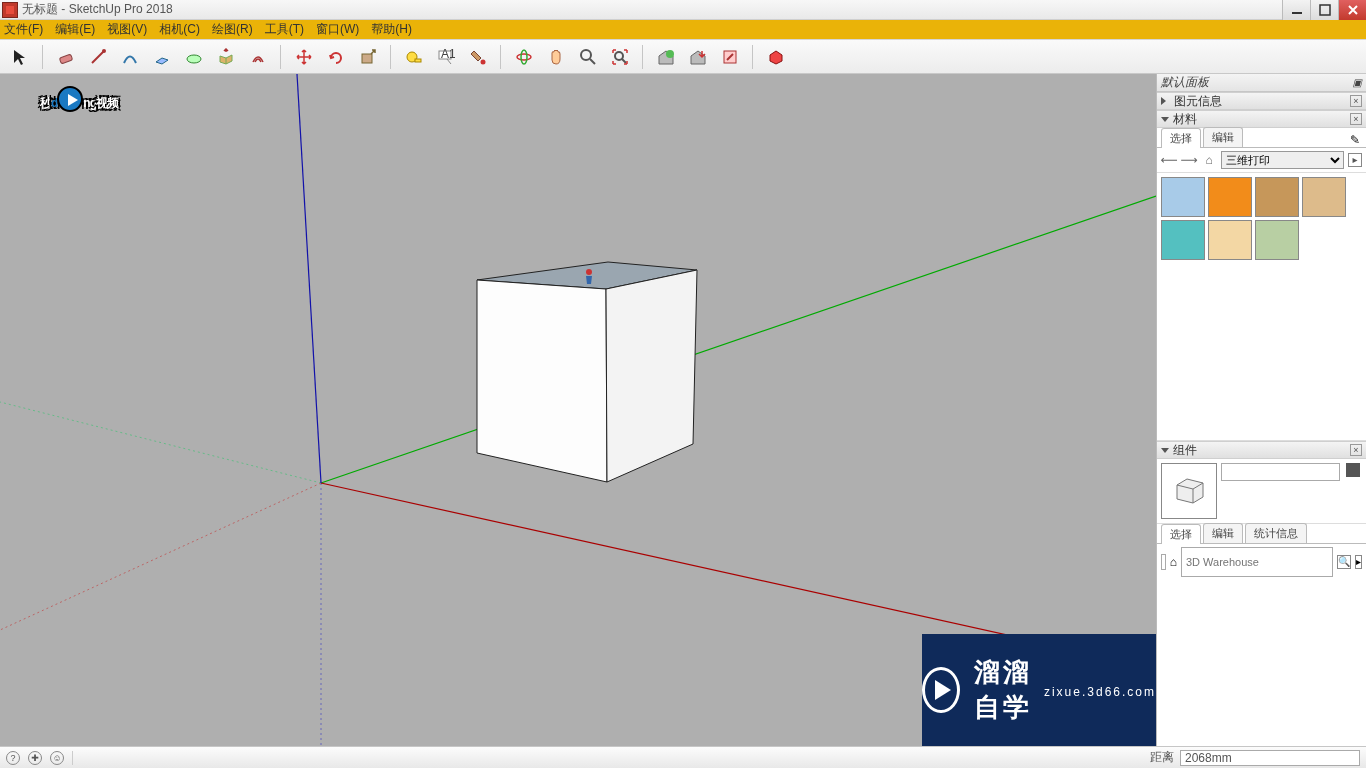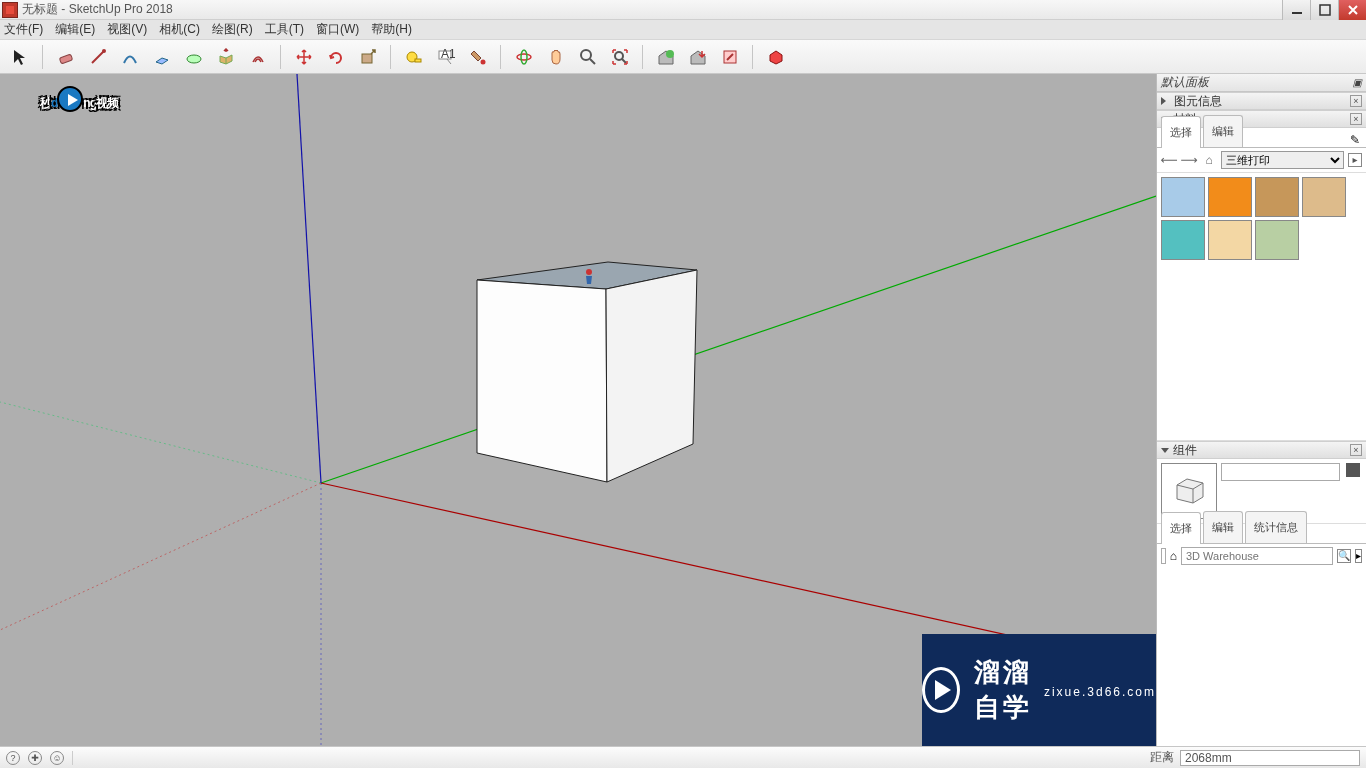--- a/index.html
+++ b/index.html
@@ -11,21 +11,21 @@
 .titlebar .app-icon:after { content:""; position:absolute; inset:3px; background:#e74c3c; }
 .titlebar .title-text { color: #555; flex: 0 0 auto; }
 .titlebar .spacer { flex: 1; }
 .win-btn { width: 28px; height: 20px; display:flex; align-items:center; justify-content:center; border-left:1px solid #bbb; background: linear-gradient(#f3f3f3,#dcdcdc); }
 .win-btn.min { background: linear-gradient(#f3f3f3,#dcdcdc); }
 .win-btn.max { background: linear-gradient(#f3f3f3,#dcdcdc); }
 .win-btn.close { background: linear-gradient(#e06060,#c23a2d); }
 .win-btn svg { display:block; }
 
 
-.menubar { height: 20px; background: #e5e5e5; border-bottom: 1px solid #d6d6d6; display: flex; align-items: center; padding-left: 4px; gap: 12px; color:#333; }
+.menubar { height: 20px; background: #eab308; border-bottom: 1px solid #d6d6d6; display: flex; align-items: center; padding-left: 4px; gap: 12px; color:#333; }
 
 
 .toolbar { height: 34px; background: linear-gradient(#fafafa,#ececec); border-bottom: 1px solid #c8c8c8; display: flex; align-items: center; padding: 0 6px; gap: 4px; position: relative; }
 .tool-btn { width: 28px; height: 28px; display:flex; align-items:center; justify-content:center; border:1px solid transparent; border-radius:2px; }
 .tool-sep { width:2px; height:24px; border-left:1px solid #c5c5c5; margin:0 4px; }
 .tool-btn svg { pointer-events:none; }
 
 
 .content { position: absolute; top: 74px; left:0; right:210px; bottom: 22px; background:#afafaf; overflow:hidden; }
 .content svg.axes { position:absolute; inset:0; width:100%; height:100%; }
@@ -52,21 +52,21 @@
 .mat-preview-row { display:flex; padding:4px; gap:4px; border-bottom:1px solid #ddd; }
 .mat-thumb-big { width:56px; height:56px; border:1px solid #888; background: linear-gradient(135deg,#fafafa 0 50%, #9fb2bf 50% 100%); }
 .mat-name-box { flex:1; display:flex; flex-direction:column; gap:4px; }
 .mat-name-box input { height:18px; border:1px solid #aaa; padding:0 4px; font-size:11px; }
 .mat-side-icons { width:18px; display:flex; flex-direction:column; gap:6px; align-items:center; }
 .mat-side-icons .ic { width:14px; height:14px; background:#555; }
 .mat-side-icons .ic:nth-child(2){ background:#333; border-radius:50%; }
 .tri-corner { margin-top:auto; width:0; height:0; border-right:18px solid #9fb2bf; border-top:18px solid transparent; align-self:flex-end; }
 
 .tabs { display:flex; border-bottom:1px solid #bbb; align-items:flex-end; height:20px; padding-left:4px; gap:2px; }
-.tab { padding:8px 8px; border:1px solid #bbb; border-bottom:none; background:#f4f4f4; font-size:11px; color:#444; border-radius:3px 3px 0 0;text-align:center; }
+.tab { padding:2px 8px; border:1px solid #bbb; border-bottom:none; background:#f4f4f4; font-size:11px; color:#444; border-radius:3px 3px 0 0;text-align:center; }
 .tab.active { background:#fff; position:relative; top:1px; }
 .tabs .eyedrop { margin-left:auto; margin-right:6px; font-size:12px; }
 
 .nav-row { display:flex; align-items:center; gap:4px; padding:3px 4px; border-bottom:1px solid #ddd; }
 .nav-row .arrow { width:16px; height:16px; display:flex; align-items:center; justify-content:center; color:#666; }
 .nav-row select { flex:1; height:18px; border:1px solid #999; font-size:11px; }
 .nav-row .help { width:14px; height:14px; border:1px solid #888; font-size:10px; text-align:center; line-height:12px; color:#555; }
 
 .swatches { display:flex; flex-wrap:wrap; gap:3px; padding:4px; background:#fff; height:268px; align-content:flex-start; border-bottom:1px solid #ddd; }
 .swatch { width:44px; height:40px; border:1px solid #888; }
@@ -75,21 +75,21 @@
 .comp-preview-row { display:flex; padding:4px; gap:4px; border-bottom:1px solid #ddd; }
 .comp-thumb { width:56px; height:56px; border:1px solid #888; background:#fff; display:flex; align-items:center; justify-content:center; }
 .comp-thumb svg { display:block; }
 .comp-name-box { flex:1; }
 .comp-name-box input { width:100%; height:18px; border:1px solid #aaa; }
 .comp-side { width:18px; display:flex; flex-direction:column; gap:6px; align-items:center; }
 .comp-side .ic { width:14px; height:14px; background:#555; }
 
 .filter-row { display:flex; align-items:center; gap:4px; padding:3px 4px; }
 .filter-row .ic { width:16px; height:16px; border:1px solid #aaa; }
-.filter-row input { flex:1; height:18px; border:1px solid #aaa; padding:0 4px; font-size:11px; }
+.filter-row input { flex:1; height:30px; border:1px solid #aaa; padding:0 4px; font-size:11px; }
 .filter-row .help { width:14px; height:14px; border:1px solid #888; font-size:10px; text-align:center; line-height:12px; }
 
 
 .status { position:absolute; left:0; right:0; bottom:0; height:22px; background: linear-gradient(#fcfcfc,#e8e8e8); border-top:1px solid #c6c6c6; display:flex; align-items:center; padding:0 6px; gap:8px; font-size:11px; color:#555; }
 .status .sep { width:1px; height:14px; background:#ccc; }
 .status .circ { width:14px; height:14px; border:1px solid #888; border-radius:50%; display:flex; align-items:center; justify-content:center; font-size:9px; }
 .status .right { margin-left:auto; display:flex; align-items:center; gap:6px; }
 .status .meas-box { width:180px; height:16px; border:1px solid #aaa; background:#fff; padding:0 4px; display:flex; align-items:center; }
 </style>
 </head>

